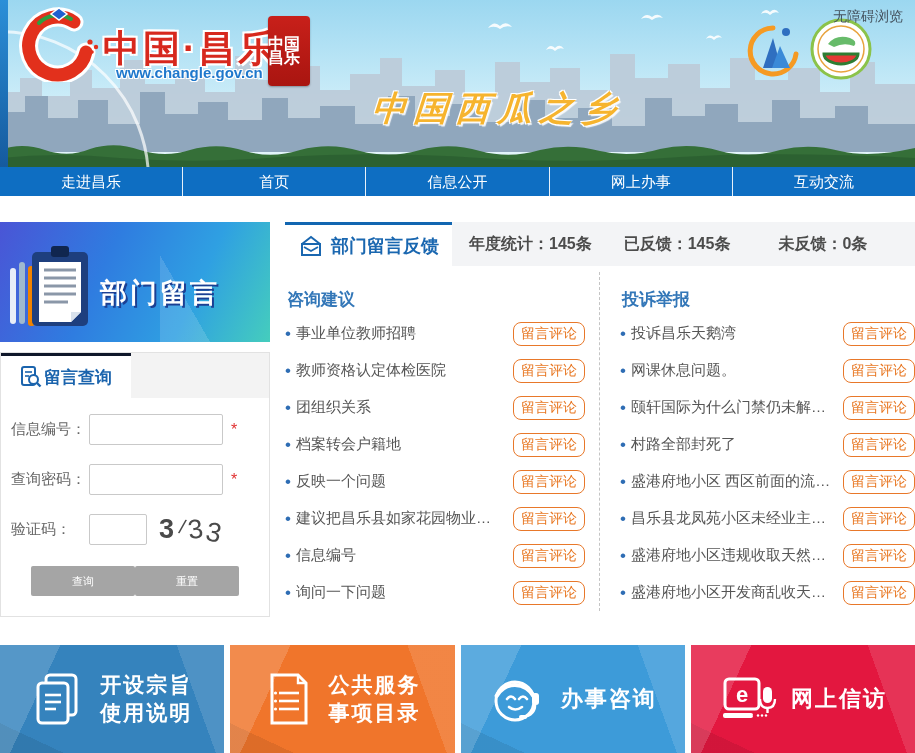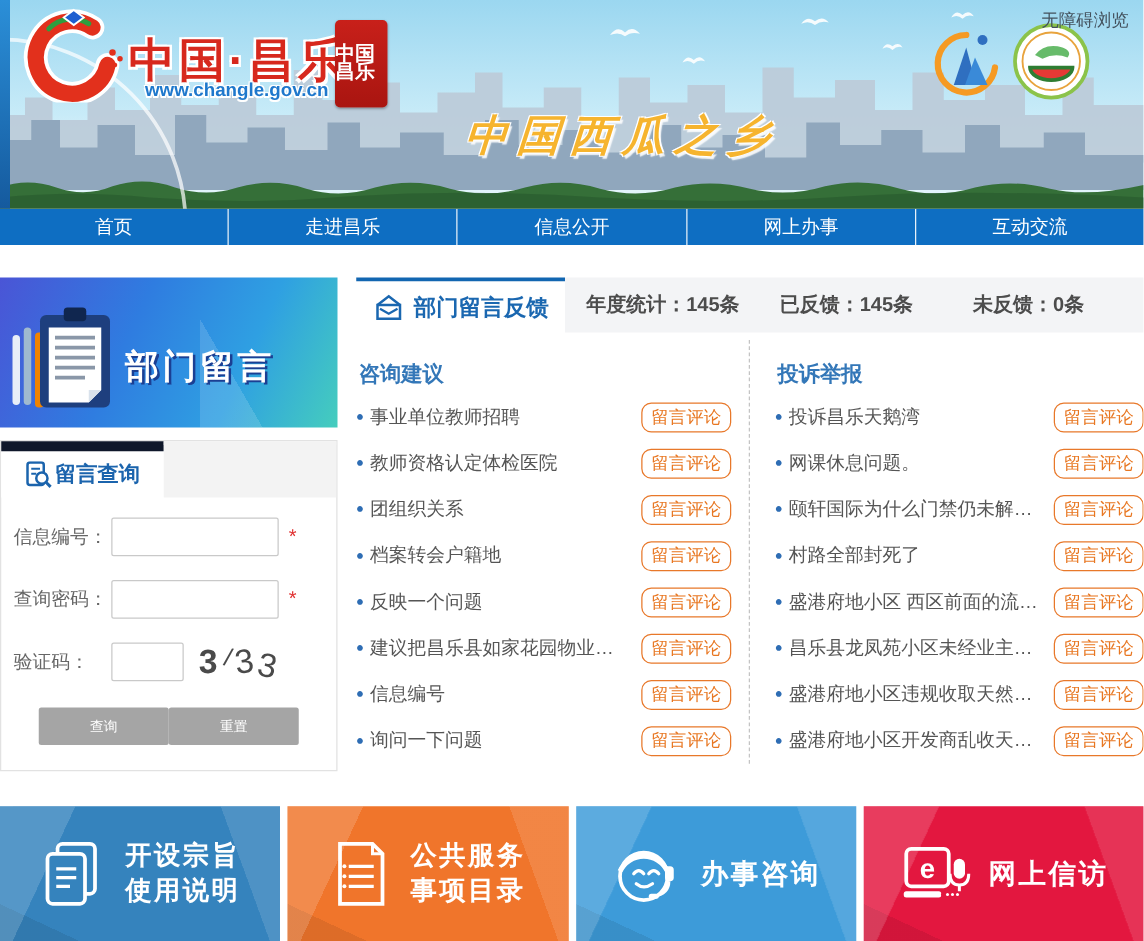--- a/index.html
+++ b/index.html
@@ -48,21 +48,21 @@
   .sb-banner::after { content:""; position:absolute; right:-30px; top:-20px; width:140px; height:180px;
     background:linear-gradient(60deg,rgba(255,255,255,.14) 0 30%,transparent 30%),
                linear-gradient(300deg,rgba(120,255,230,.18) 0 22%,transparent 22%); }
   .sb-banner-title { position:absolute; left:100px; top:53px; font-size:27px; font-weight:bold; color:#fff;
     letter-spacing:3px; text-shadow:2px 2px 0 #1b3f93; z-index:2; }
   .sb-banner svg { position:absolute; left:6px; top:22px; z-index:2; }
 
   
   .query-box { margin-top:10px; width:270px; border:1px solid #e2e2e2; background:#fff; }
   .q-tabrow { display:flex; height:45px; }
-  .q-tab { width:130px; background:#fff; border-top:8px solid #0f172a; display:flex; align-items:center;
+  .q-tab { width:130px; background:#fff; border-top:3px solid #0f172a; display:flex; align-items:center;
     justify-content:center; gap:2px; color:#1b64ad; font-size:17px; font-weight:bold; cursor:pointer; }
   .q-fill { flex:1; background:#f3f3f3; border-top:3px solid #f3f3f3; }
   .q-form { padding:16px 8px 0 8px; }
   .frow { display:flex; align-items:center; margin-bottom:19px; }
   .flabel { width:80px; color:#666; font-size:15px; flex:none; padding-left:2px; }
   .finput { width:134px; height:31px; border:1px solid #c9c9c9; border-radius:2px; outline:none; padding:0 6px; font-size:14px; }
   .finput.small { width:58px; }
   .req { color:#e03131; margin-left:8px; font-size:16px; width:10px; }
   .captcha { margin-left:12px; font-size:27px; color:#4a4a4a; letter-spacing:4px; user-select:none; display:flex; align-items:flex-end; }
   .captcha span { display:inline-block; }
@@ -179,22 +179,22 @@
       <svg width="62" height="62" viewBox="0 0 62 62">
         <circle cx="31" cy="31" r="29" fill="#fff" stroke="#8bc34a" stroke-width="3"></circle>
         <circle cx="31" cy="31" r="23" fill="none" stroke="#e8a33d" stroke-width="1.5"></circle>
         <path d="M14 36 A17 10 0 0 0 48 36 Z" fill="#e53935" stroke="#2e7d32" stroke-width="3"></path>
         <path d="M18 26 Q26 16 40 20 Q48 23 44 28 Q34 24 24 29 Z" fill="#4caf50" opacity=".85"></path>
       </svg>
     </div>
   </div>
 
   <div class="nav">
+    <div class="item">走进昌乐</div>
     <div class="item">首页</div>
-    <div class="item">走进昌乐</div>
     <div class="item">信息公开</div>
     <div class="item">网上办事</div>
     <div class="item">互动交流</div>
   </div>
 
   <div class="row-wrap">
 
     <div class="sidebar">
       <div class="sb-banner">
         <svg width="88" height="92" viewBox="0 0 88 92">

